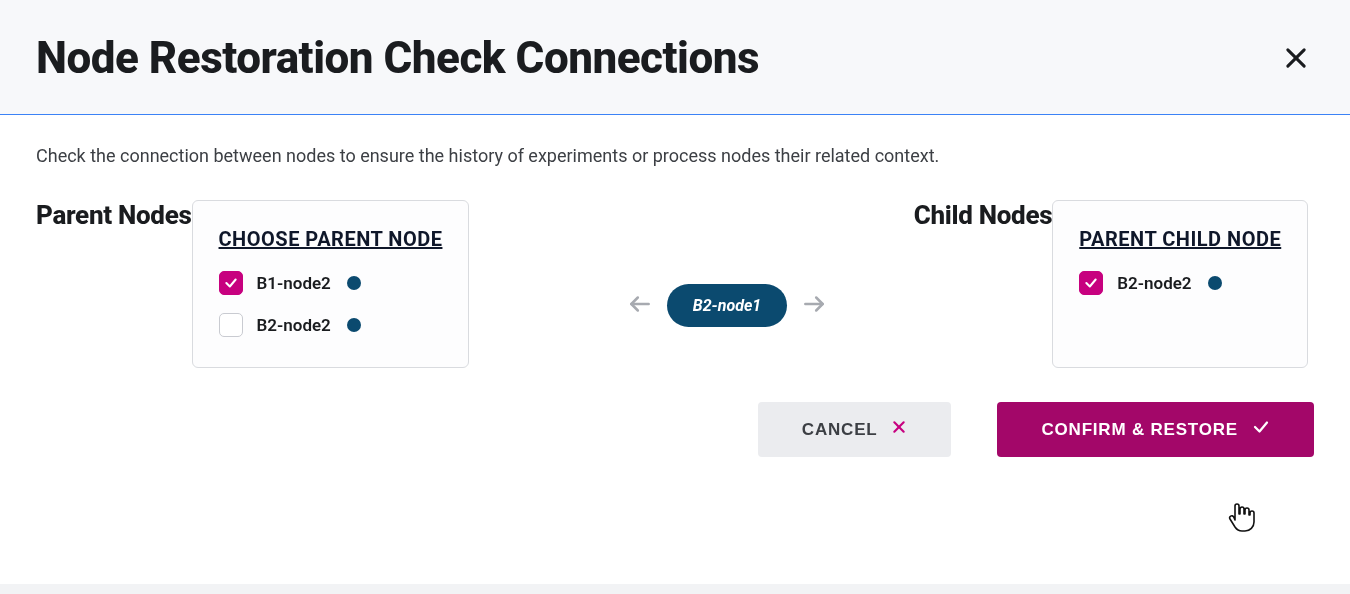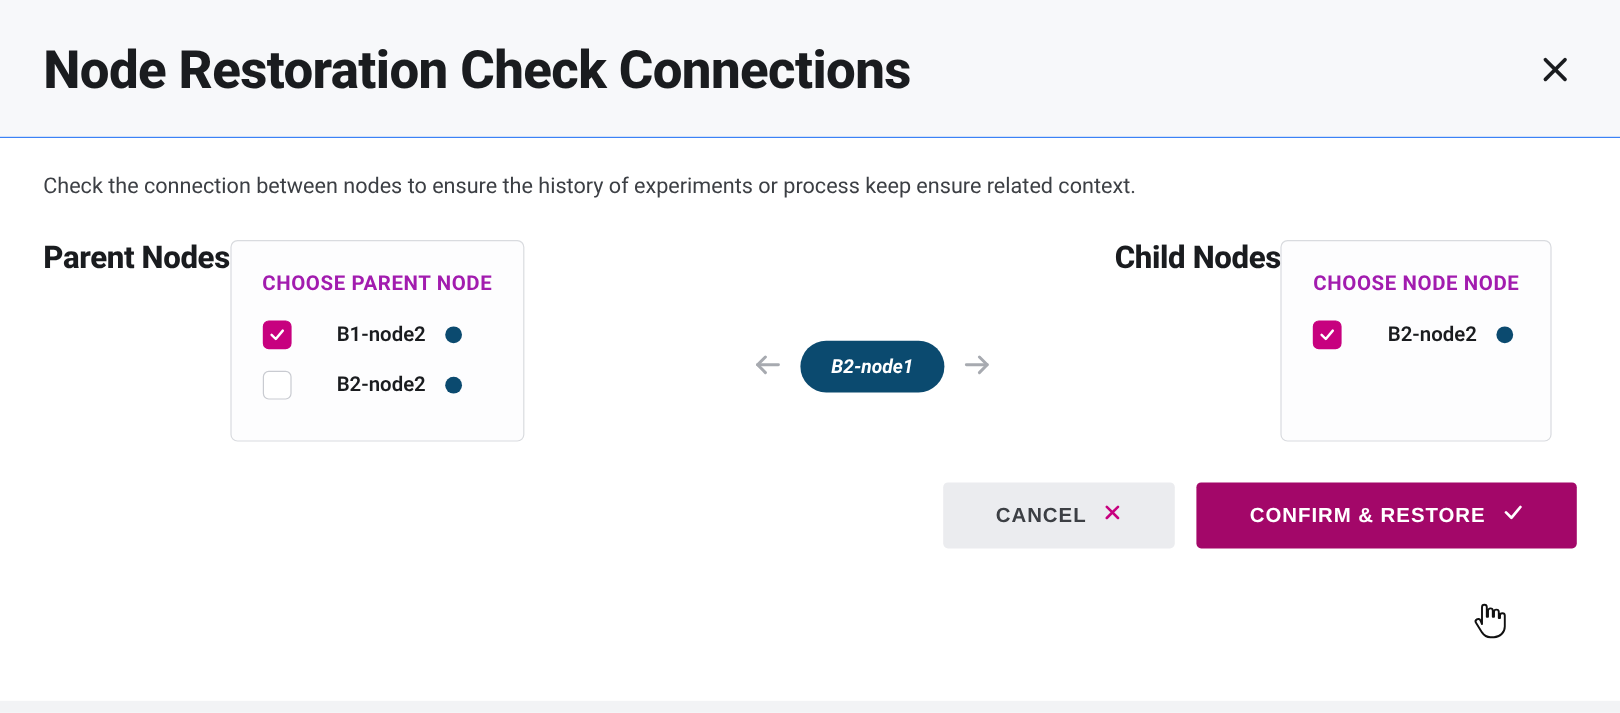--- a/index.html
+++ b/index.html
@@ -74,25 +74,26 @@
     letter-spacing: -0.3px;
   }
   .box {
     border: 1px solid #d9dbdf;
     border-radius: 6px;
     background: #fdfdfe;
     padding: 26px 26px 28px 26px;
     min-height: 168px;
   }
   .box-label {
-    font-size: 17px;
+    font-size: 20px;
     font-weight: 700;
     letter-spacing: 0.5px;
-    color: #a21caf;
+    color: #0f172a;
     margin-bottom: 20px;
+    text-decoration: underline;
   }
   .check-row {
     display: flex;
     align-items: center;
     gap: 14px;
     margin-bottom: 18px;
   }
   .check-row:last-child { margin-bottom: 0; }
   .chk {
     width: 24px;
@@ -109,21 +110,20 @@
   .chk.checked {
     background: #c7017f;
     border-color: #c7017f;
   }
   .chk.checked svg { display: block; }
   .chk svg { display: none; }
   .node-label {
     font-size: 17px;
     font-weight: 600;
     color: #1a1c1f;
-    margin-left: 24px;
   }
   .dot {
     width: 14px;
     height: 14px;
     border-radius: 50%;
     background: #0b4a6f;
     flex-shrink: 0;
     margin-left: 2px;
   }
   .mid-group {
@@ -163,20 +163,21 @@
     cursor: pointer;
   }
   .btn-cancel {
     background: #ebecef;
     color: #3c3f44;
   }
   .btn-cancel .x-ic { color: #c7017f; }
   .btn-confirm {
     background: #a30769;
     color: #fff;
+    margin-left: 28px;
   }
   .cursor-hand {
     position: absolute;
     left: 1225px;
     top: 500px;
     pointer-events: none;
   }
 </style>
 </head>
 <body>
@@ -187,21 +188,21 @@
     <h1 class="modal-title">Node Restoration Check Connections</h1>
     <button class="close-btn">
       <svg width="28" height="28" viewBox="0 0 24 24" fill="none" stroke="currentColor" stroke-width="2.6" stroke-linecap="round">
         <line x1="5" y1="5" x2="19" y2="19"></line>
           <line x1="19" y1="5" x2="5" y2="19"></line>
       </svg>
     </button>
   </div>
 
   <div class="modal-body">
-    <p class="description">Check the connection between nodes to ensure the history of experiments or process keep ensure related context.</p>
+    <p class="description">Check the connection between nodes to ensure the history of experiments or process nodes their related context.</p>
 
     <div class="columns">
 
       <div class="col col-left">
         <div class="col-heading">Parent Nodes</div>
         <div class="box">
           <div class="box-label">CHOOSE PARENT NODE</div>
 
           <div class="check-row">
             <div class="chk checked">
@@ -237,21 +238,21 @@
                 <line x1="4" y1="12" x2="20" y2="12"></line>
                 <polyline points="14 6 20 12 14 18"></polyline>
               </svg>
           </span>
         </div>
       </div>
 
       <div class="col col-right">
         <div class="col-heading">Child Nodes</div>
         <div class="box">
-          <div class="box-label">CHOOSE NODE NODE</div>
+          <div class="box-label">PARENT CHILD NODE</div>
 
           <div class="check-row">
             <div class="chk checked">
               <svg width="14" height="14" viewBox="0 0 24 24" fill="none" stroke="#fff" stroke-width="3.5" stroke-linecap="round" stroke-linejoin="round">
                   <polyline points="4 12 10 18 20 6"></polyline>
                 </svg>
             </div>
             <span class="node-label">B2-node2</span>
             <span class="dot"></span>
           </div>

